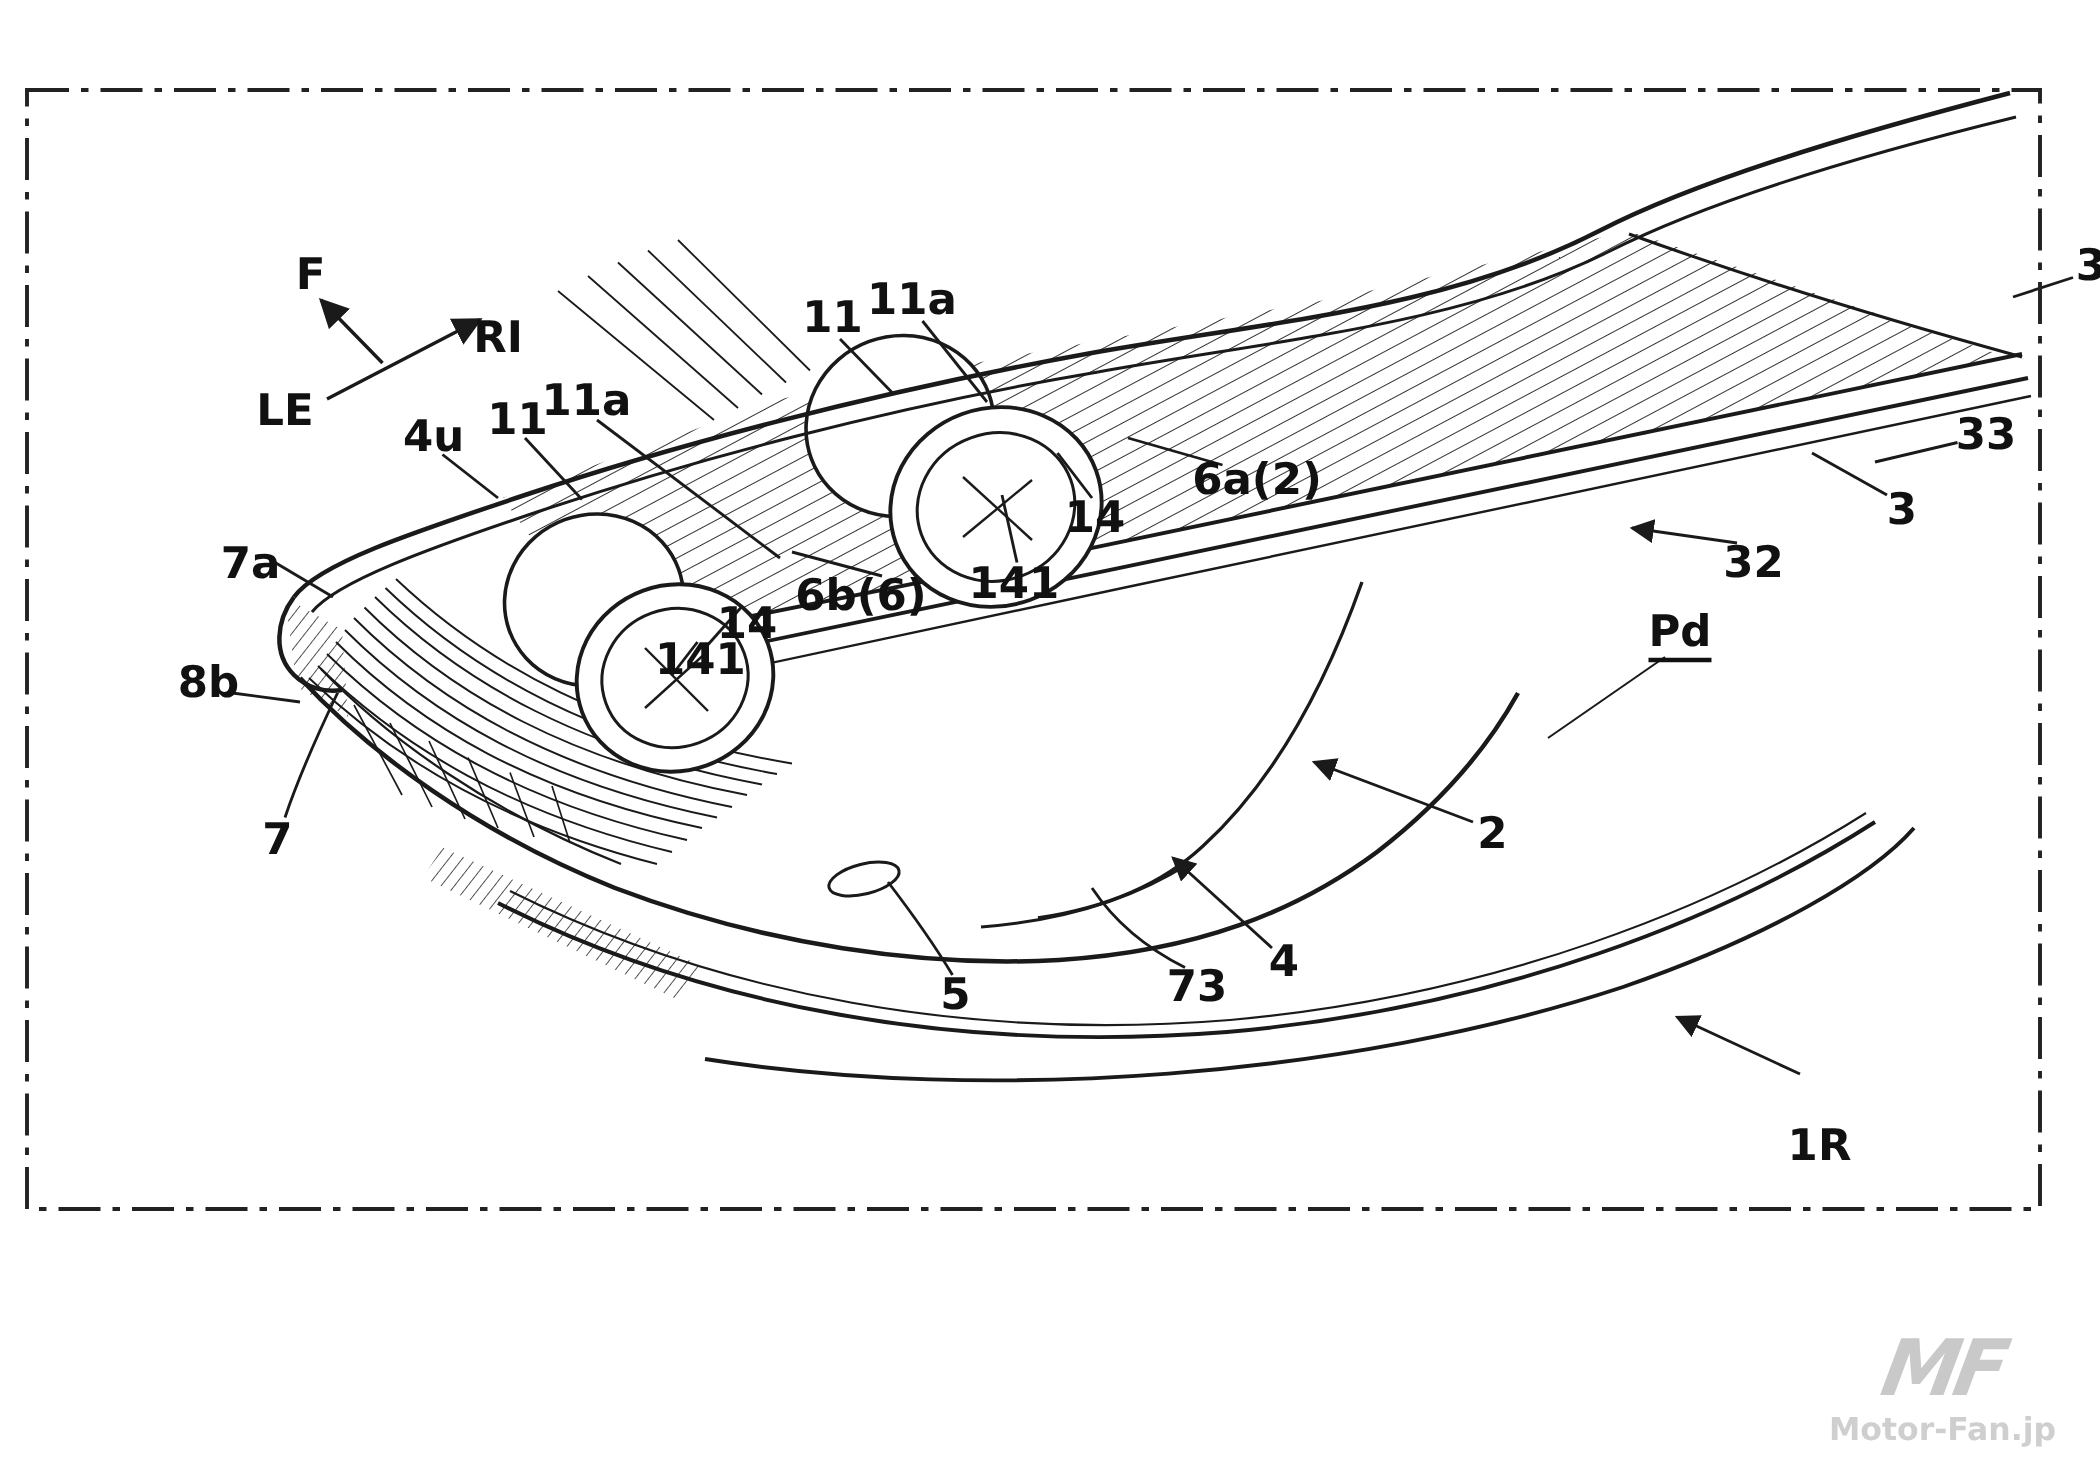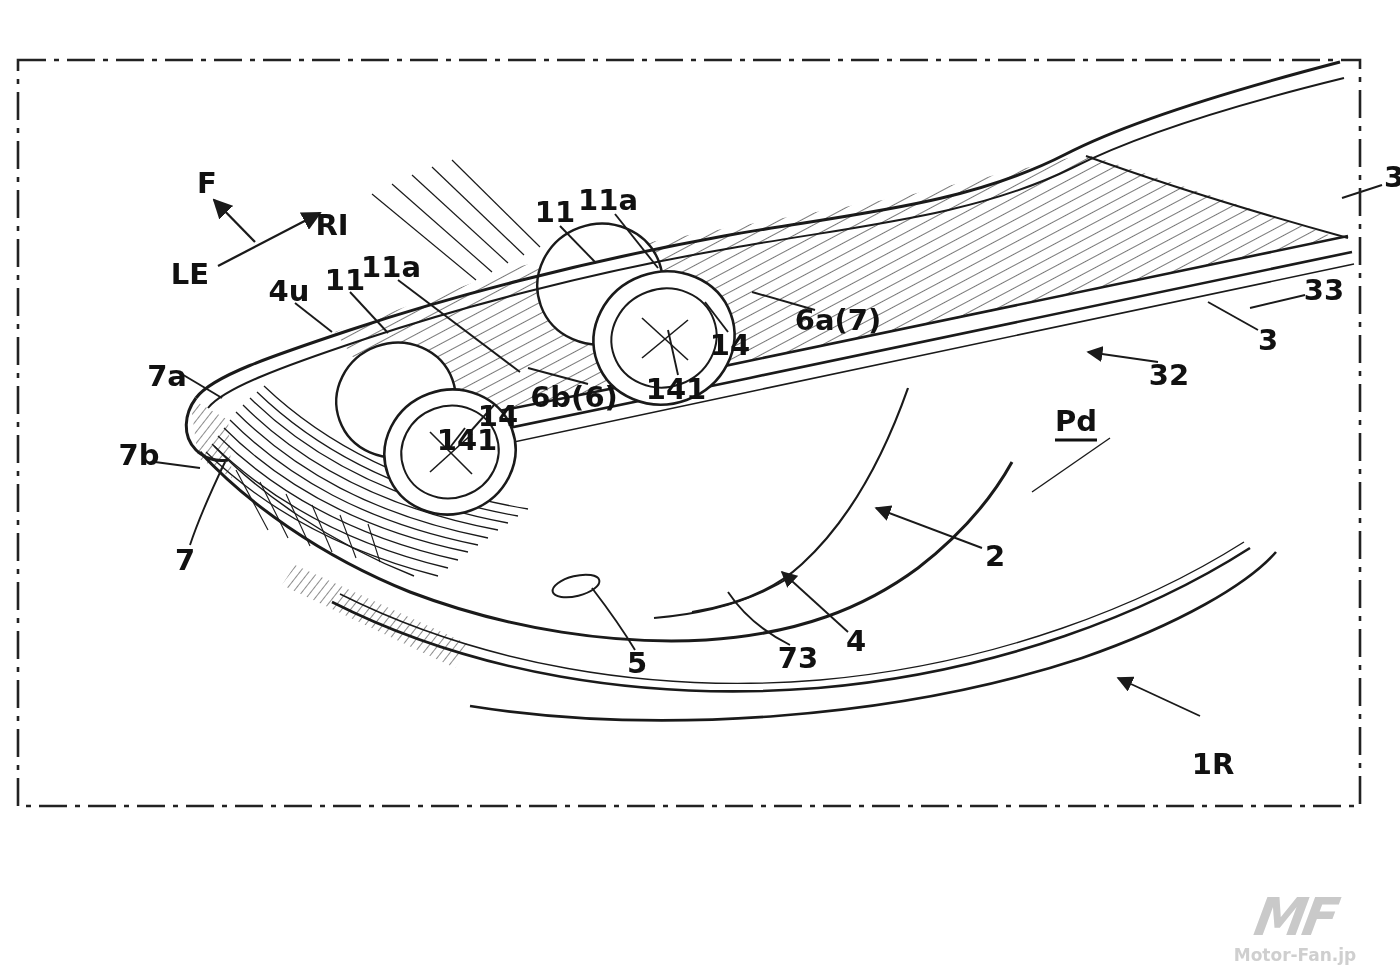--- a/index.html
+++ b/index.html
@@ -30,21 +30,21 @@
   .wm-logo{
     font-weight:900;
     font-style:italic;
     font-size:52px;
     letter-spacing:-4px;
     line-height:1;
     transform:skewX(-10deg);
     color:#c9c9c9;
   }
   .wm-text{
-    font-size:17px;
+    font-size:21px;
     font-weight:700;
     color:#cfcfcf;
     margin-top:2px;
   }
 </style>
 </head>
 <body>
 
 <div class="canvas">
 
@@ -180,35 +180,35 @@
   </svg>
 
   <span class="lbl" style="left:207px;top:183px">F</span>
   <span class="lbl" style="left:332px;top:225px">RI</span>
   <span class="lbl" style="left:190px;top:274px">LE</span>
   <span class="lbl" style="left:289px;top:291px">4u</span>
   <span class="lbl" style="left:345px;top:280px">11</span>
   <span class="lbl" style="left:391px;top:267px">11a</span>
   <span class="lbl" style="left:555px;top:212px">11</span>
   <span class="lbl" style="left:608px;top:200px">11a</span>
-  <span class="lbl" style="left:838px;top:320px">6a(7)</span>
+  <span class="lbl" style="left:838px;top:320px">6a(2)</span>
   <span class="lbl" style="left:730px;top:345px">14</span>
   <span class="lbl" style="left:676px;top:389px">141</span>
   <span class="lbl" style="left:574px;top:397px">6b(6)</span>
   <span class="lbl" style="left:498px;top:416px">14</span>
   <span class="lbl" style="left:467px;top:440px">141</span>
   <span class="lbl" style="left:167px;top:376px">7a</span>
-  <span class="lbl" style="left:139px;top:455px">7b</span>
+  <span class="lbl" style="left:139px;top:455px">8b</span>
   <span class="lbl" style="left:185px;top:560px">7</span>
   <span class="lbl" style="left:637px;top:663px">5</span>
   <span class="lbl" style="left:798px;top:658px">73</span>
   <span class="lbl" style="left:856px;top:641px">4</span>
   <span class="lbl" style="left:995px;top:556px">2</span>
   <span class="lbl" style="left:1213px;top:764px">1R</span>
-  <span class="lbl underlined" style="left:1076px;top:424px">Pd</span>
+  <span class="lbl underlined" style="left:1120px;top:424px">Pd</span>
   <span class="lbl" style="left:1169px;top:375px">32</span>
   <span class="lbl" style="left:1268px;top:340px">3</span>
   <span class="lbl" style="left:1324px;top:290px">33</span>
   <span class="lbl" style="left:1394px;top:177px">3</span>
 
   <div class="watermark">
     <div class="wm-logo">MF</div>
     <div class="wm-text">Motor-Fan.jp</div>
   </div>
 

